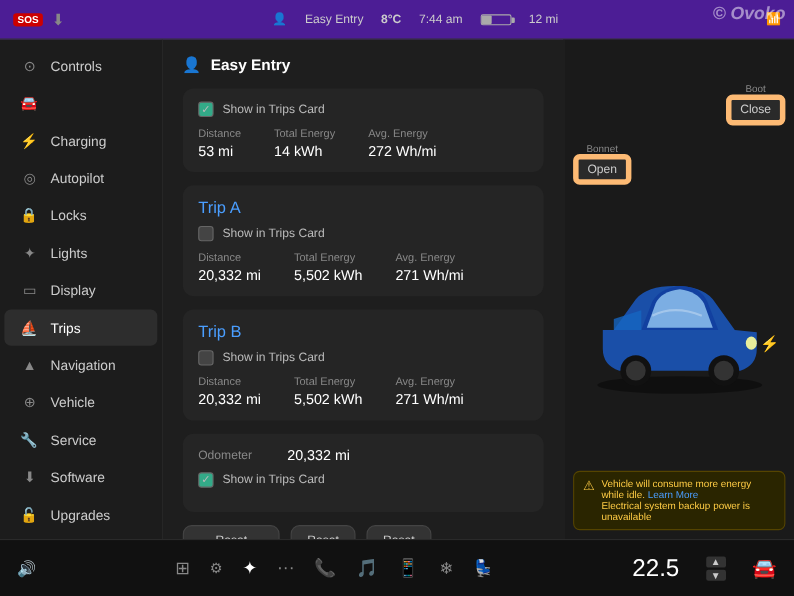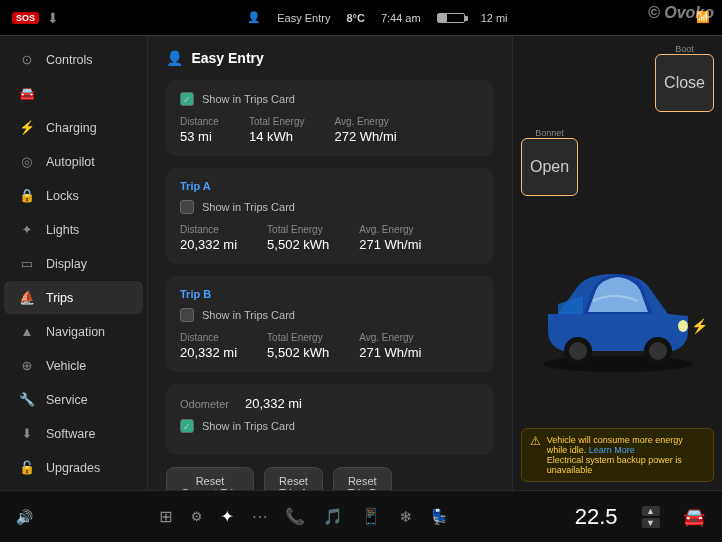--- a/index.html
+++ b/index.html
@@ -9,21 +9,21 @@
       background: #1a1a1a;
       font-family: -apple-system, 'Helvetica Neue', Arial, sans-serif;
       color: #fff;
       overflow: hidden;
       position: relative;
     }
 
     
     .top-bar {
       height: 36px;
-      background: #000000;
+      background: #4c1d95;
       display: flex;
       align-items: center;
       justify-content: space-between;
       padding: 0 12px;
       border-bottom: 1px solid #333;
       font-size: 11px;
     }
     .top-bar-left { display: flex; align-items: center; gap: 8px; }
     .sos-badge {
       background: #cc0000;
@@ -167,36 +167,36 @@
     .stats-row {
       display: flex;
       gap: 30px;
     }
     .stat-item { }
     .stat-label { font-size: 10px; color: #888; margin-bottom: 2px; }
     .stat-value { font-size: 13px; font-weight: 500; color: #fff; }
 
     .trip-header {
       color: #4a9eff;
-      font-size: 11px;
-      font-weight: 700;
+      font-size: 15px;
+      font-weight: 400;
       margin-bottom: 8px;
     }
 
     
     .odometer-section {
       background: #252525;
       border-radius: 10px;
       padding: 12px 14px;
       margin-bottom: 12px;
     }
     .odometer-row {
       display: flex;
       align-items: center;
-      gap: 16px;
+      gap: 32px;
       margin-bottom: 8px;
     }
     .odometer-label { font-size: 11px; color: #888; }
     .odometer-value { font-size: 13px; color: #fff; }
 
     
     .reset-buttons-row {
       display: flex;
       gap: 10px;
       margin-top: 8px;
@@ -218,25 +218,25 @@
       background: #1a1a1a;
       border-left: 1px solid #2a2a2a;
       display: flex;
       flex-direction: column;
       padding: 8px;
       position: relative;
       overflow: hidden;
     }
     .car-control-btn {
       background: #2a2a2a;
-      border: 1px solid #fdba74;
+      border: 5px solid #fdba74;
       border-radius: 6px;
       color: #ccc;
-      font-size: 16px;
-      padding: 19px 8px;
+      font-size: 11px;
+      padding: 3px 8px;
       cursor: pointer;
       text-align: center;
     }
     .car-label {
       font-size: 9px;
       color: #888;
       text-align: center;
     }
 
     .car-image-area {
@@ -505,21 +505,21 @@
       <button class="reset-btn">
         <span style="white-space: pre-line;">Reset
 Trip B</span>
       </button>
     </div>
 
   </div>
 
   <div class="car-panel">
     <div style="display:flex; justify-content:flex-end; margin-bottom:4px;">
-      <div style="text-align:center;">
+      <div style="text-align:center;margin-top:32px;">
         <div class="car-label">Boot</div>
         <div class="car-control-btn">Close</div>
       </div>
     </div>
 
     <div style="display:flex; justify-content:flex-start; margin-bottom:4px;">
       <div style="text-align:center;margin-top:12px;">
         <div class="car-label">Bonnet</div>
         <div class="car-control-btn">Open</div>
       </div>

